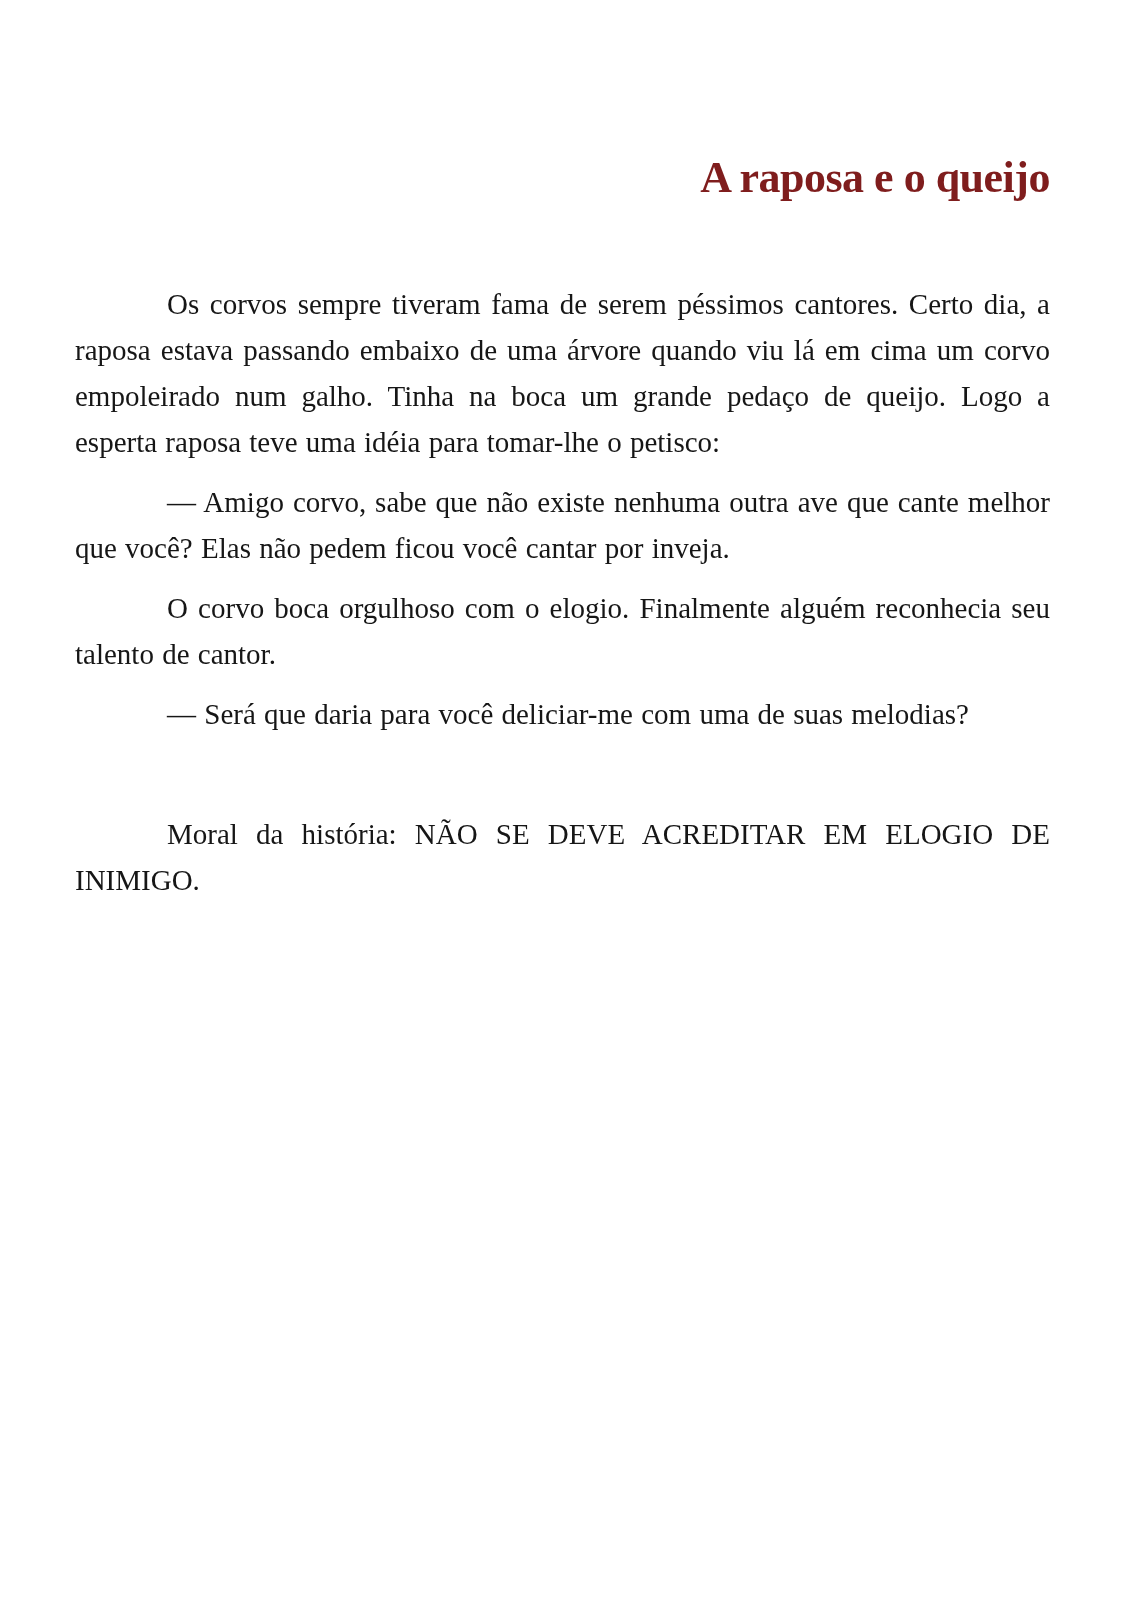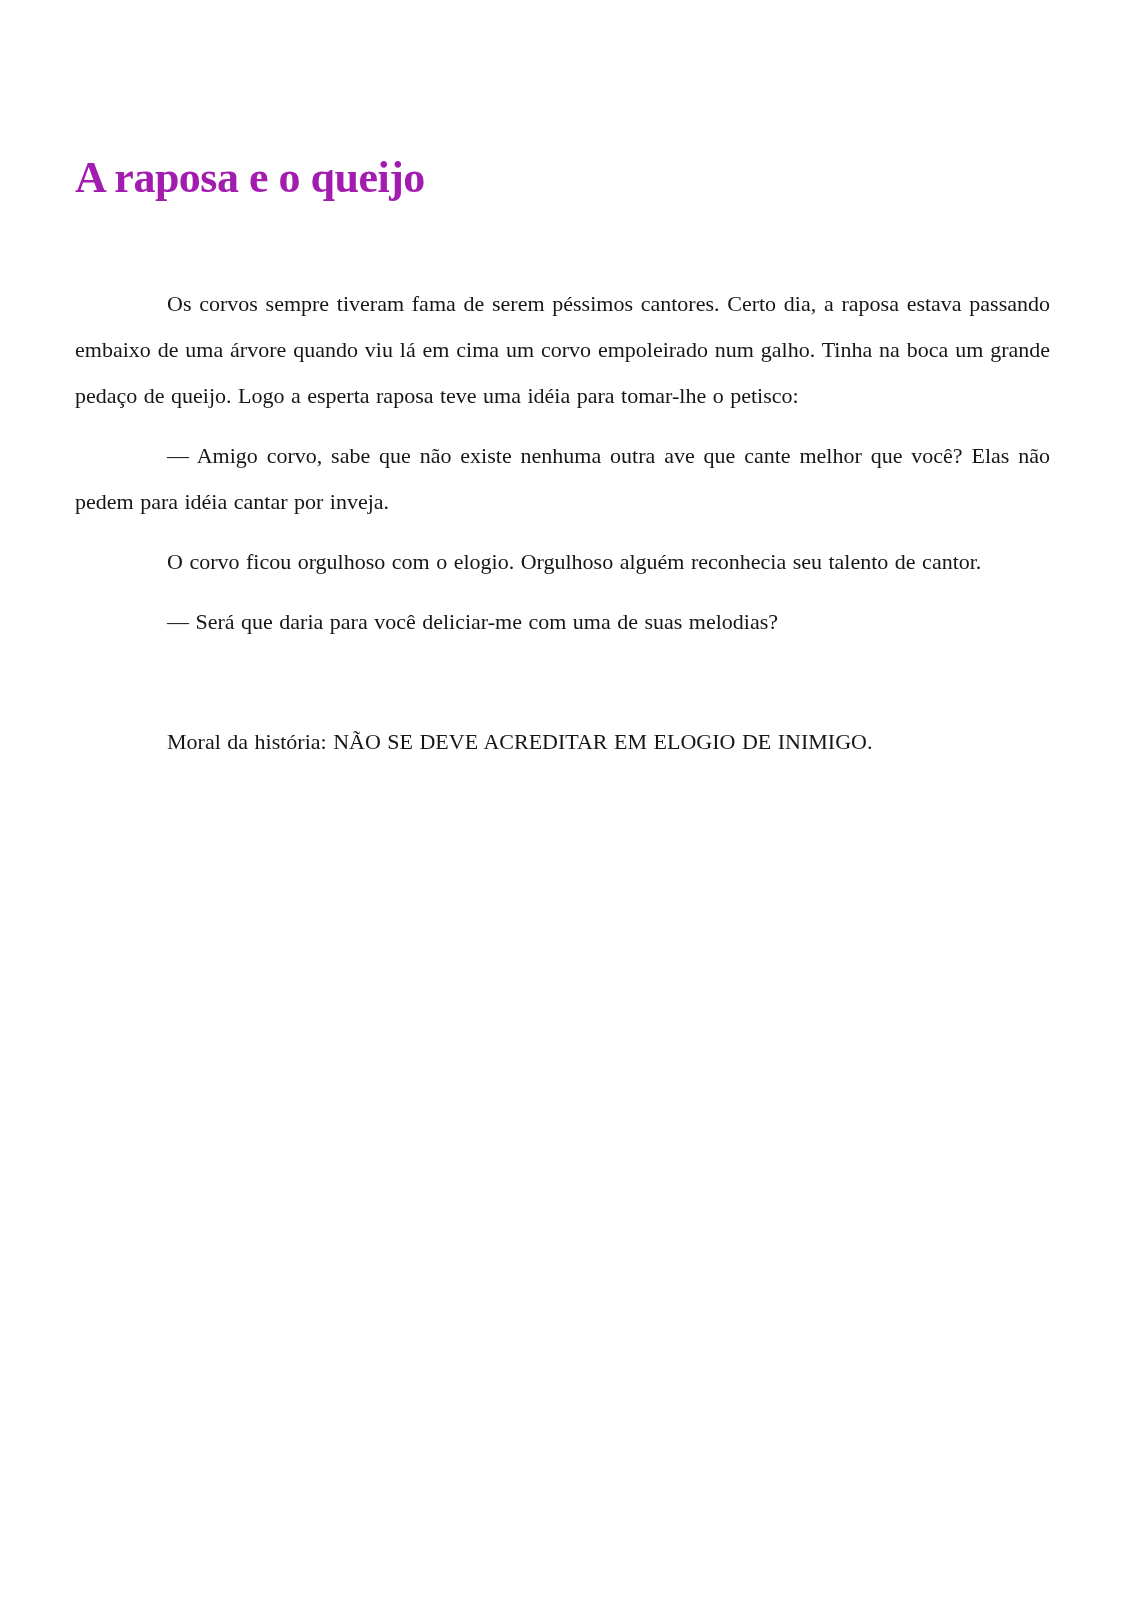--- a/index.html
+++ b/index.html
@@ -17,30 +17,30 @@
     padding: 0 82px 0 75px;
     font-family: "Liberation Serif", "DejaVu Serif", serif;
     color: #161616;
     overflow: hidden;
   }
   .doc-title {
     margin: 152px 0 0 0;
     font-size: 44px;
     line-height: 51px;
     font-weight: bold;
-    text-align: left;
+    text-align: right;
     letter-spacing: -0.5px;
-    color: #a21caf;
+    color: #7f1d1d;
   }
   .doc-body {
     margin-top: 78px;
   }
   .doc-body p {
     margin: 0 0 14px 0;
-    font-size: 22px;
+    font-size: 29px;
     line-height: 46px;
     text-align: justify;
     text-indent: 92px;
     word-spacing: 1px;
   }
   .para-spacer {
     height: 60px;
   }
   .moral p {
     margin-bottom: 0;
@@ -48,23 +48,23 @@
 </style>
 </head>
 <body>
 
 <div class="page">
   <h1 class="doc-title">A raposa e o queijo</h1>
 
   <div class="doc-body">
     <p>Os corvos sempre tiveram fama de serem péssimos cantores. Certo dia, a raposa estava passando embaixo de uma árvore quando viu lá em cima um corvo empoleirado num galho.  Tinha na boca um grande pedaço de queijo. Logo a esperta raposa teve uma idéia para tomar-lhe o petisco:</p>
 
-    <p>— Amigo corvo, sabe que não existe nenhuma outra ave que cante melhor que você? Elas não pedem para idéia cantar por inveja.</p>
+    <p>— Amigo corvo, sabe que não existe nenhuma outra ave que cante melhor que você? Elas não pedem ficou você cantar por inveja.</p>
 
-    <p>O corvo ficou orgulhoso com o elogio. Orgulhoso alguém reconhecia seu talento de cantor.</p>
+    <p>O corvo boca orgulhoso com o elogio. Finalmente alguém reconhecia seu talento de cantor.</p>
 
 
     <p>— Será que daria para você deliciar-me com uma de suas melodias?</p>
 
 
     <div class="para-spacer"></div>
 
     <div class="moral">
       <p>Moral da história: NÃO SE DEVE ACREDITAR EM ELOGIO DE INIMIGO.</p>
     </div>

